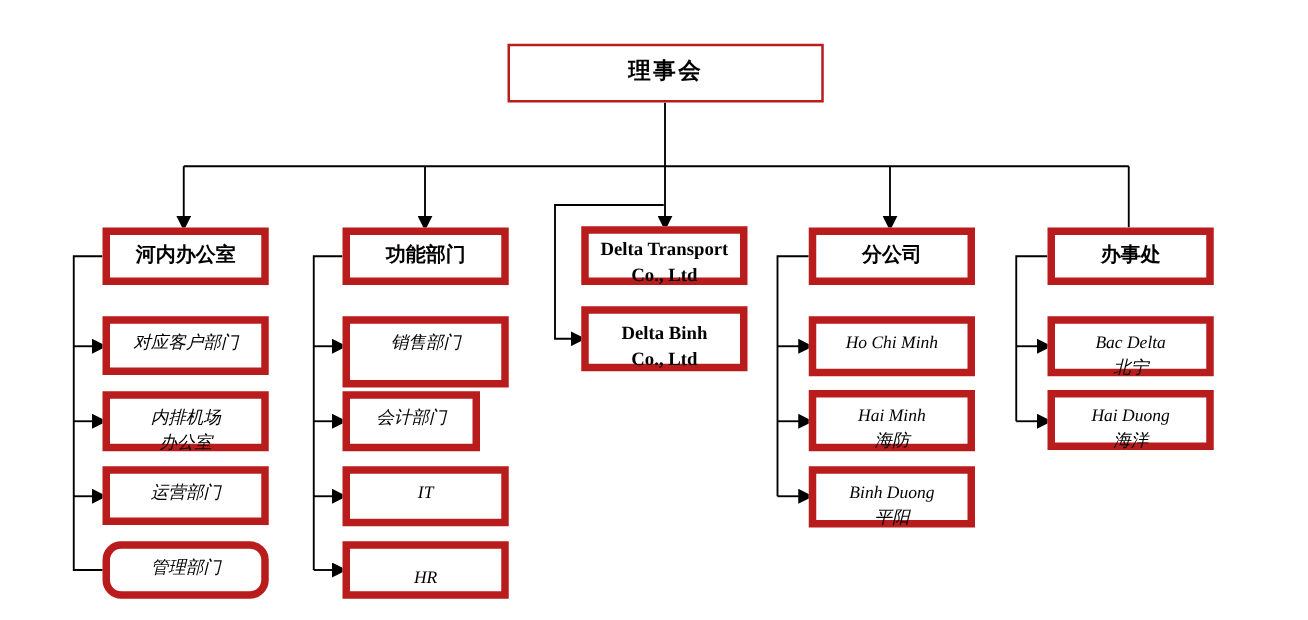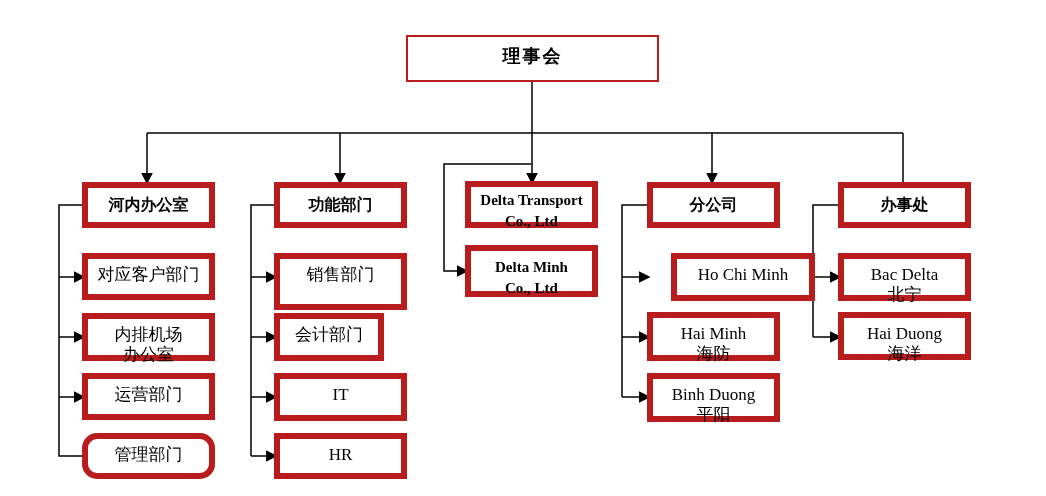--- a/index.html
+++ b/index.html
@@ -46,22 +46,23 @@
     font-size: 16px;
     padding-top: 6px;
   }
   .hdr .ln, .delta .ln { line-height: 21px; }
   .delta {
     font-weight: bold;
     font-size: 15px;
     padding-top: 3px;
   }
   .child {
-    font-size: 17px;
+    font-size: 14px;
     padding-top: 6px;
+    font-style: italic;
   }
 </style>
 </head>
 <body>
 
 <div class="canvas">
 
   <svg class="wires" viewBox="0 0 1046 496" xmlns="http://www.w3.org/2000/svg">
     <defs>
       <marker id="arr" viewBox="0 0 10 10" refX="2" refY="5" markerWidth="8" markerHeight="8" orient="auto">
@@ -148,30 +149,30 @@
 
   <div class="node child" style="left:274px; top:253px; width:133px; height:57px;">
     <span class="ln">销售部门</span>
   </div>
   <div class="node child" style="left:274px; top:313px; width:110px; height:48px;">
     <span class="ln">会计部门</span>
   </div>
   <div class="node child" style="left:274px; top:373px; width:133px; height:48px;">
     <span class="ln">IT</span>
   </div>
-  <div class="node child" style="left:274px; top:433px; width:133px; height:46px;">
+  <div class="node child" style="left:274px; top:433px; width:133px; height:46px;justify-content:flex-end;">
     <span class="ln">HR</span>
   </div>
 
   <div class="node delta" style="left:465px; top:245px; width:133px; height:52px; padding-top:6px;">
-    <span class="ln">Delta Minh</span>
+    <span class="ln">Delta Binh</span>
     <span class="ln">Co., Ltd</span>
   </div>
 
-  <div class="node child" style="left:671px; top:253px; width:144px; height:48px;gap:33px;">
+  <div class="node child" style="left:647px; top:253px; width:133px; height:48px;gap:33px;">
     <span class="ln">Ho Chi Minh</span>
     <span class="ln">胡志明</span>
   </div>
   <div class="node child" style="left:647px; top:312px; width:133px; height:49px;">
     <span class="ln">Hai Minh</span>
     <span class="ln">海防</span>
   </div>
   <div class="node child" style="left:647px; top:373px; width:133px; height:49px;">
     <span class="ln">Binh Duong</span>
     <span class="ln">平阳</span>

